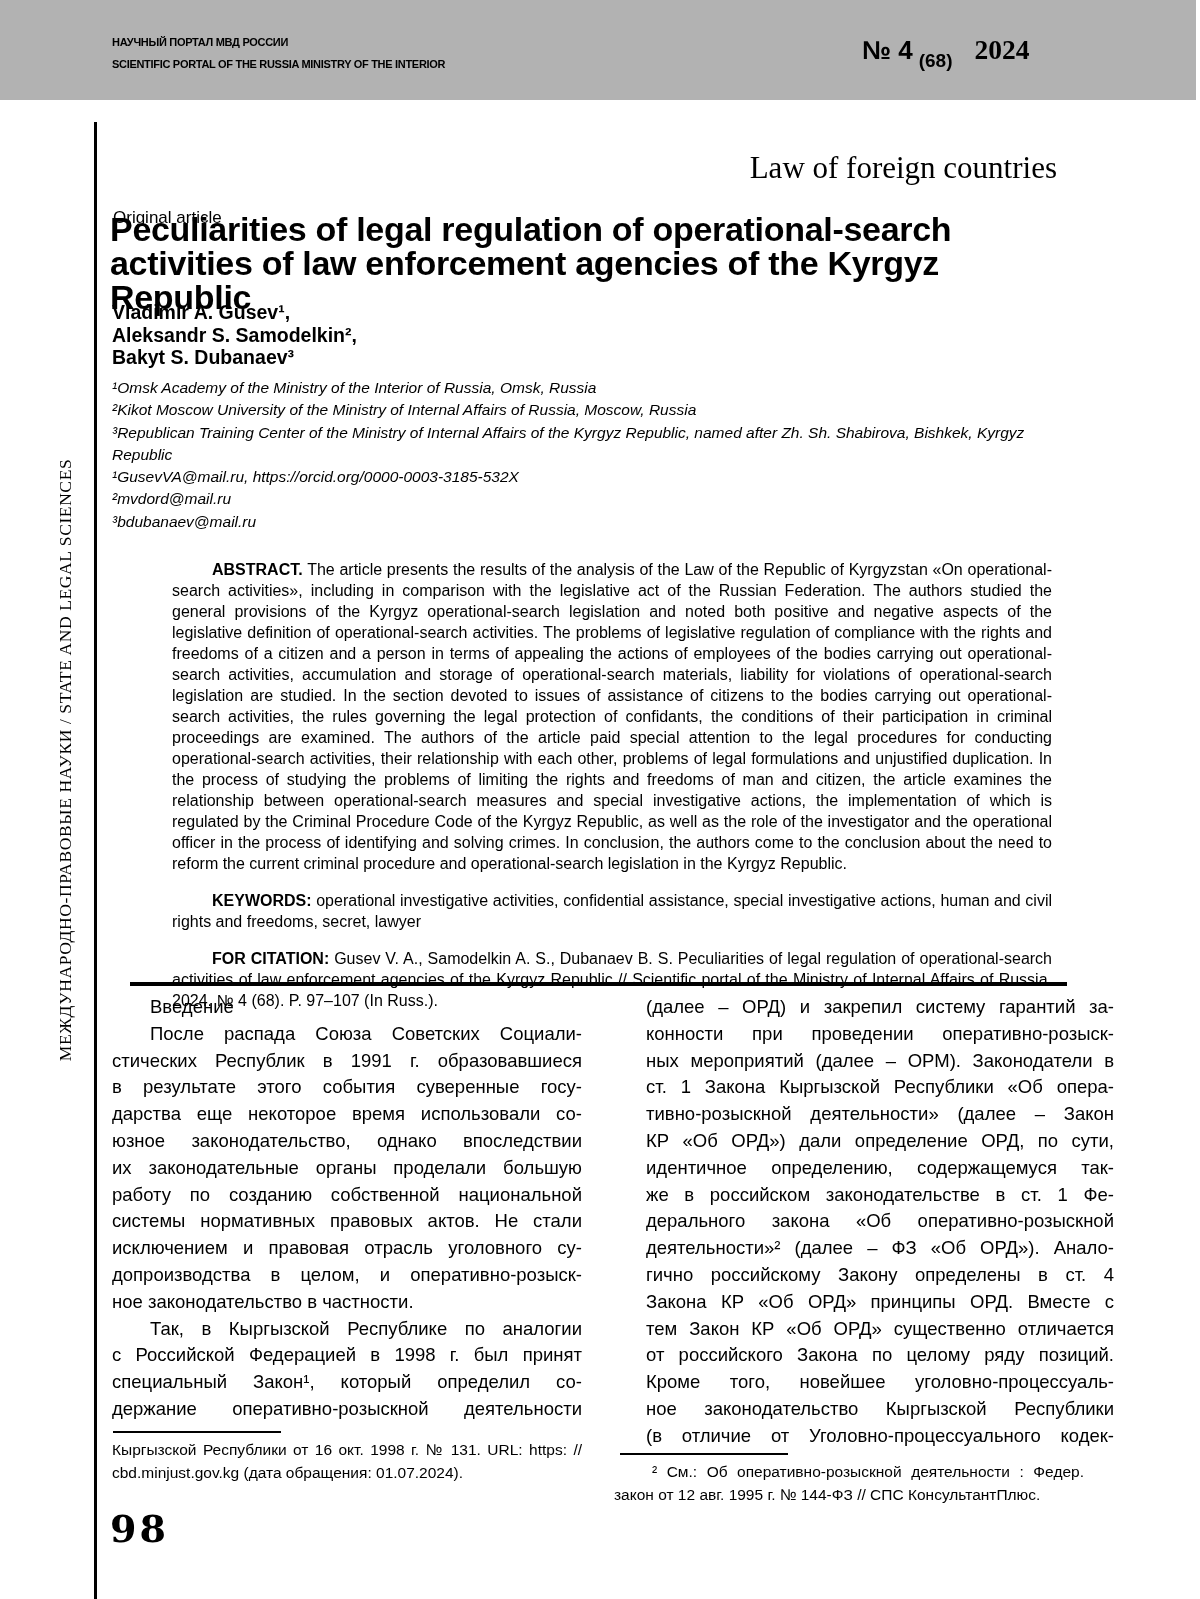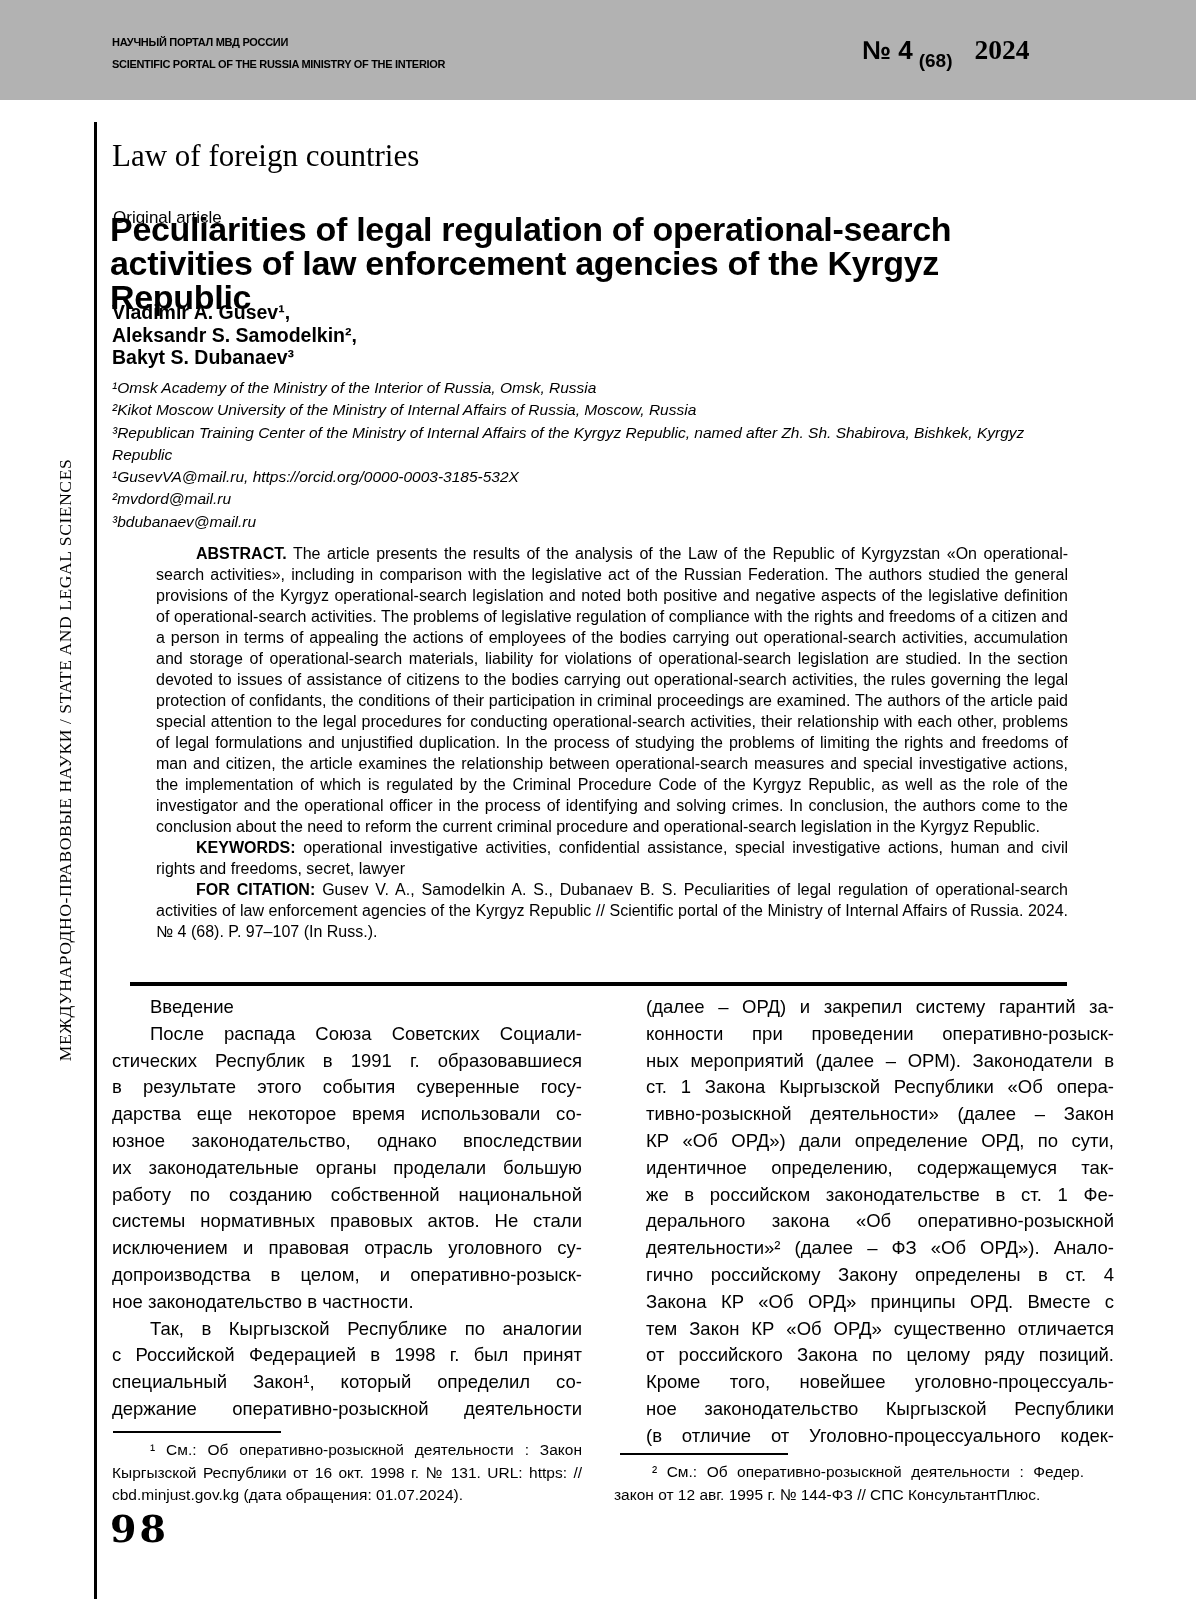--- a/index.html
+++ b/index.html
@@ -15,30 +15,30 @@
   .issue-label{font-size:26px;}
   .issue-paren{font-size:19px;margin-left:6px;margin-top:21px;}
   .issue-year{font-size:27.5px;margin-left:22px;font-family:Liberation Serif, serif;}
   
   .sidebar-rule{position:absolute;left:94px;top:122px;width:3px;height:1477px;background:#000;}
   .sidebar-text{
     position:absolute;left:-340px;top:745px;width:820px;height:30px;
     transform:rotate(-90deg);text-align:center;
     font-family:"Liberation Serif",serif;font-size:17.5px;letter-spacing:0.6px;white-space:nowrap;
   }
-  .section-label{position:absolute;left:112px;top:138px;width:945px;text-align:left;
+  .section-label{position:absolute;left:112px;top:150px;width:945px;text-align:right;
     font-family:"Liberation Serif",serif;font-size:31px;}
   .article-type{position:absolute;left:113px;top:176px;font-size:17px;margin-top:32px;}
   .article-title{position:absolute;left:110px;top:212px;width:965px;
     font-weight:700;font-size:34px;line-height:34px;letter-spacing:-0.3px;}
   .authors{position:absolute;left:112px;top:301px;font-weight:700;font-size:19.5px;line-height:22.5px;}
   .affiliations{position:absolute;left:112px;top:377px;width:958px;font-style:italic;font-size:15.5px;line-height:22.3px;}
   
   .meta-block{position:absolute;left:156px;top:543px;width:912px;font-size:16px;line-height:21px;text-align:justify;}
-  .meta-block p{margin:0;text-indent:40px;}
+  .meta-block p{margin:16px;text-indent:40px;}
   .citation-divider{position:absolute;left:130px;top:982px;width:937px;height:4px;background:#000;}
   
   .col{position:absolute;top:994px;width:470px;font-size:18.5px;line-height:26.8px;}
   .col-left{left:112px;}
   .col-right{left:614px;width:468px;margin-left:32px;}
   .bline{text-align:justify;text-align-last:justify;}
   .bline.last{text-align-last:left;}
   .bline.indent{text-indent:38px;}
   .bline.bold{font-weight:400;}
   
@@ -132,21 +132,20 @@
       <div class="bline">Закона КР «Об ОРД» принципы ОРД. Вместе с</div>
       <div class="bline">тем Закон КР «Об ОРД» существенно отличается</div>
       <div class="bline">от российского Закона по целому ряду позиций.</div>
       <div class="bline">Кроме того, новейшее уголовно-процессуаль-</div>
       <div class="bline">ное законодательство Кыргызской Республики</div>
       <div class="bline">(в отличие от Уголовно-процессуального кодек-</div>
     </div>
 
   <div class="fn-rule fn-rule-left"></div>
   <div class="fn fn-left">
-      <div class="bline indent">¹ См.: Об оперативно-розыскной деятельности : Закон</div>
       <div class="bline">Кыргызской Республики от 16 окт. 1998 г. № 131. URL: https: //</div>
       <div class="bline last">cbd.minjust.gov.kg (дата обращения: 01.07.2024).</div>
     </div>
 
   <div class="fn-rule fn-rule-right"></div>
   <div class="fn fn-right">
       <div class="bline indent">² См.: Об оперативно-розыскной деятельности : Федер.</div>
       <div class="bline last">закон от 12 авг. 1995 г. № 144-ФЗ // СПС КонсультантПлюс.</div>
     </div>
 

